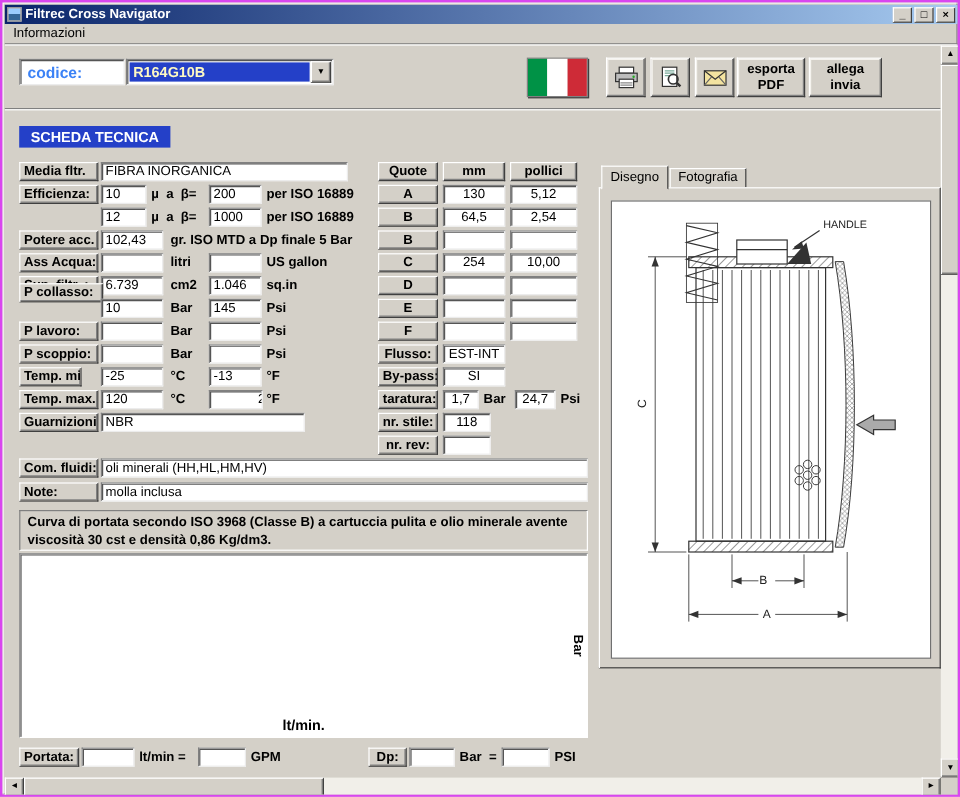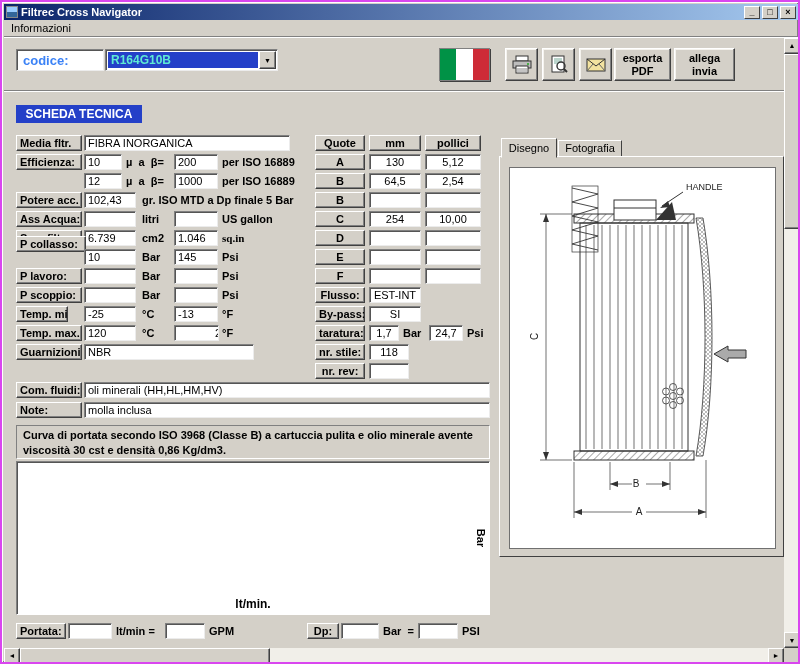--- a/index.html
+++ b/index.html
@@ -28,21 +28,21 @@
   .fld{ position:absolute; background:#fff; border:1px solid; border-color:#808080 #ececec #ececec #808080;
         box-shadow:inset 1px 1px 0 #555; font-size:11px; line-height:12px; padding:1px 3px;
         white-space:nowrap; overflow:hidden; height:16px;}
   .ctr{ text-align:center; }
   .unit{ position:absolute; font-size:11px; font-weight:bold; line-height:16px; white-space:pre; }
   .sunken{ background:#fff; border:1px solid; border-color:#808080 #ececec #ececec #808080;
            box-shadow:inset 1px 1px 0 #555; }
   .codice-box{ position:absolute; left:14px; top:47px; width:88px; height:22px; display:flex; align-items:center;
                padding-left:6px; font-size:13px; font-weight:bold; }
   .combo{ position:absolute; left:103px; top:47px; width:173px; height:22px; }
-  .combo-sel{ position:absolute; left:2px; top:2px; right:19px; bottom:2px; color:#5eead4;
+  .combo-sel{ position:absolute; left:2px; top:2px; right:19px; bottom:2px; color:#fef9c3;
               font-weight:bold; font-size:12px; line-height:16px; padding-left:3px; }
   .combo-arrow{ position:absolute; right:1px; top:1px; width:17px; height:18px; background:#d4d0c8;
                 border:1px solid; border-color:#fff #404040 #404040 #fff; box-shadow:inset -1px -1px 0 #808080;
                 font-size:7px; line-height:17px; text-align:center; cursor:pointer;}
   .flag{ position:absolute; left:437px; top:46px; width:51px; height:33px; border:1px solid #808080;
          display:flex; box-shadow:1px 1px 0 #404040;}
   .flag div{ flex:1; }
   .section-title{ position:absolute; left:14px; top:103px; width:126px; height:18px; color:#fff;
                   font-weight:bold; font-size:12px; line-height:18px; text-align:center; }
   .tab{ position:absolute; background:#d4d0c8; border:1px solid; border-color:#fff #404040 #404040 #fff;
@@ -161,21 +161,21 @@
   <div class="lbl" style="left:14px; top:209px; width:66px;">Ass Acqua:</div>
   <div class="fld" style="left:82px; top:209px; width:52px;"></div>
   <div class="unit" style="left:140px; top:209px;">litri</div>
   <div class="fld" style="left:172px; top:209px; width:44px;"></div>
   <div class="unit" style="left:220px; top:209px;">US gallon</div>
 
   <div class="lbl" style="left:14px; top:228px; width:66px;">Sup. filtr. :</div>
   <div class="fld" style="left:82px; top:228px; width:52px;">6.739</div>
   <div class="unit" style="left:140px; top:228px;">cm2</div>
   <div class="fld" style="left:172px; top:228px; width:44px;">1.046</div>
-  <div class="unit" style="left:220px; top:228px;font-family:Liberation Serif, serif;">sq.in</div>
+  <div class="unit" style="left:220px; top:228px;">sq.in</div>
 
   <div class="lbl" style="left:14px; top:234px; width:70px;">P collasso:</div>
   <div class="fld" style="left:82px; top:247px; width:52px;">10</div>
   <div class="unit" style="left:140px; top:247px;">Bar</div>
   <div class="fld" style="left:172px; top:247px; width:44px;">145</div>
   <div class="unit" style="left:220px; top:247px;">Psi</div>
 
   <div class="lbl" style="left:14px; top:266px; width:66px;">P lavoro:</div>
   <div class="fld" style="left:82px; top:266px; width:52px;"></div>
   <div class="unit" style="left:140px; top:266px;">Bar</div>

